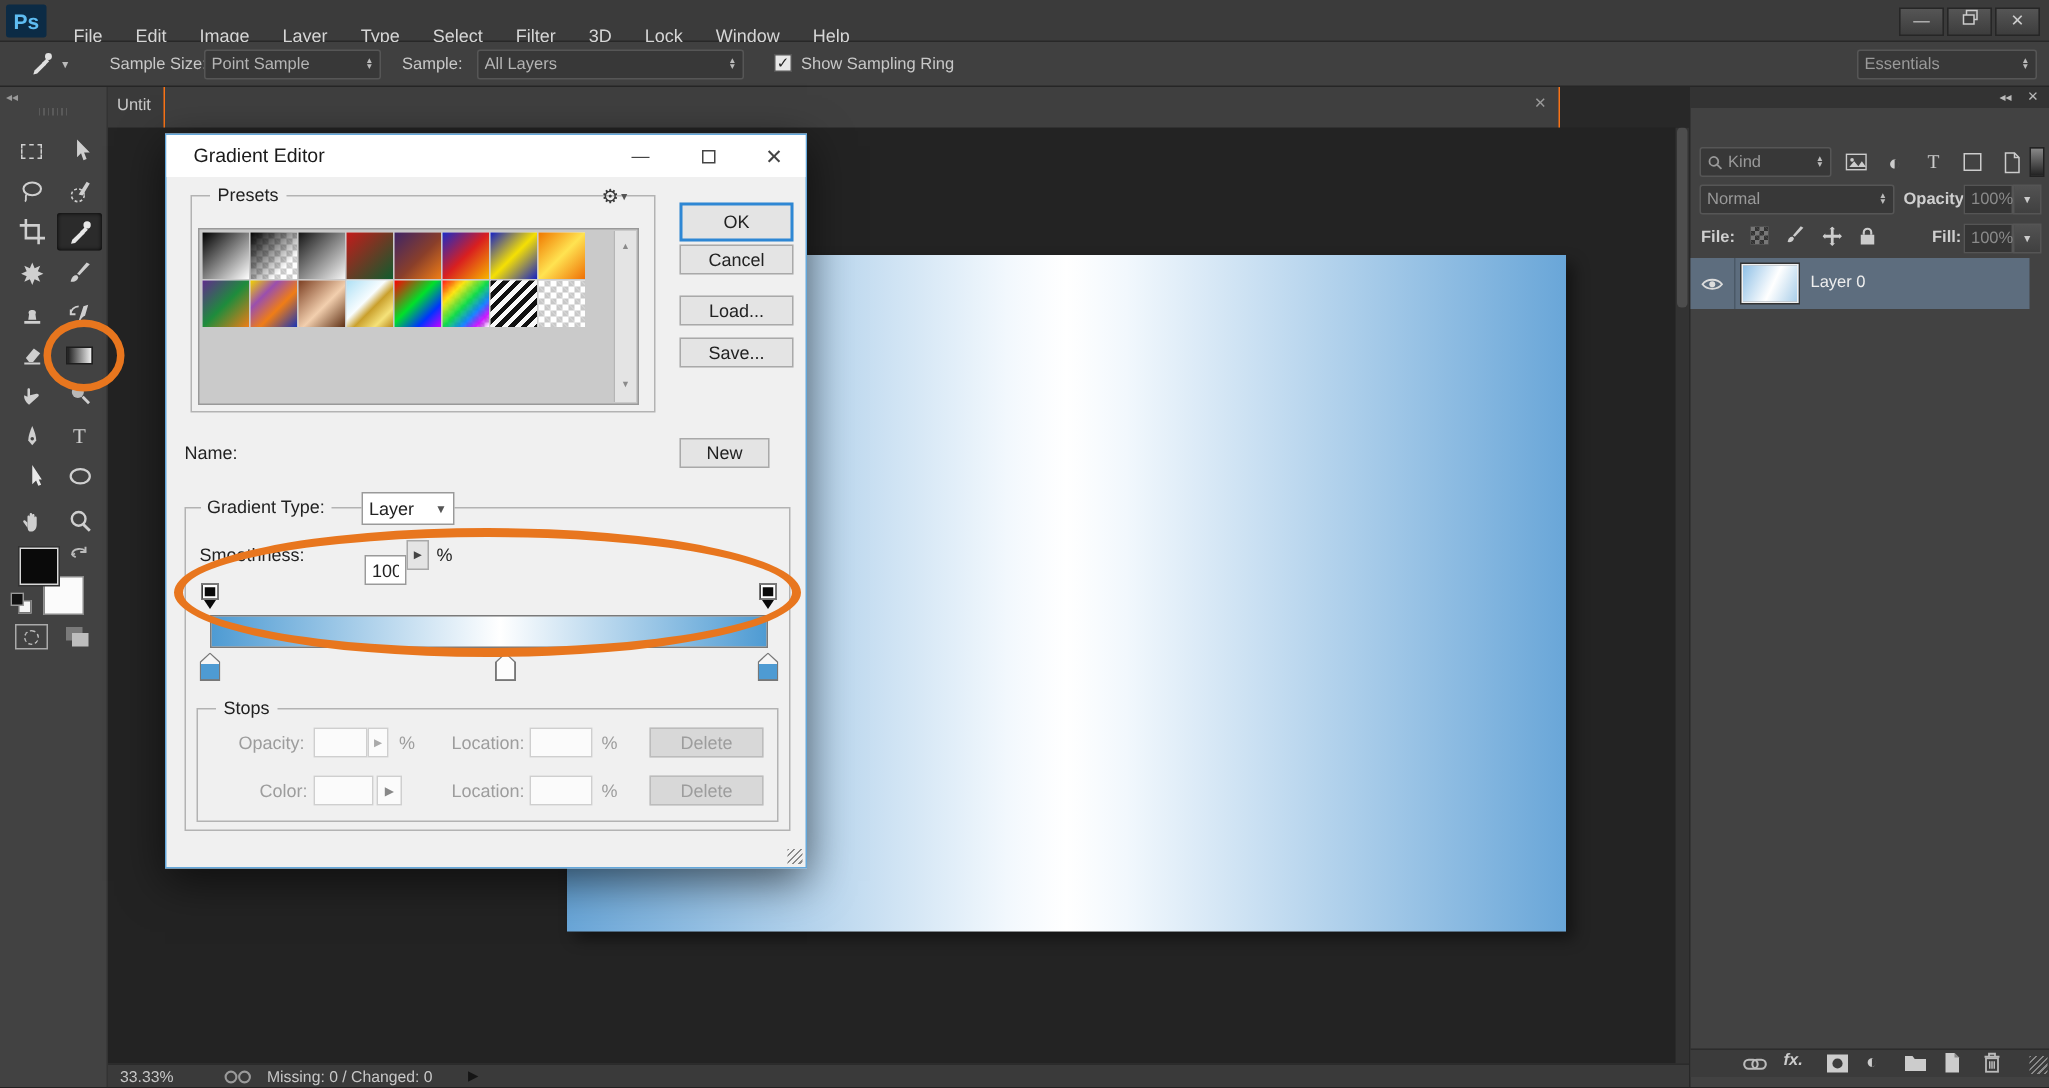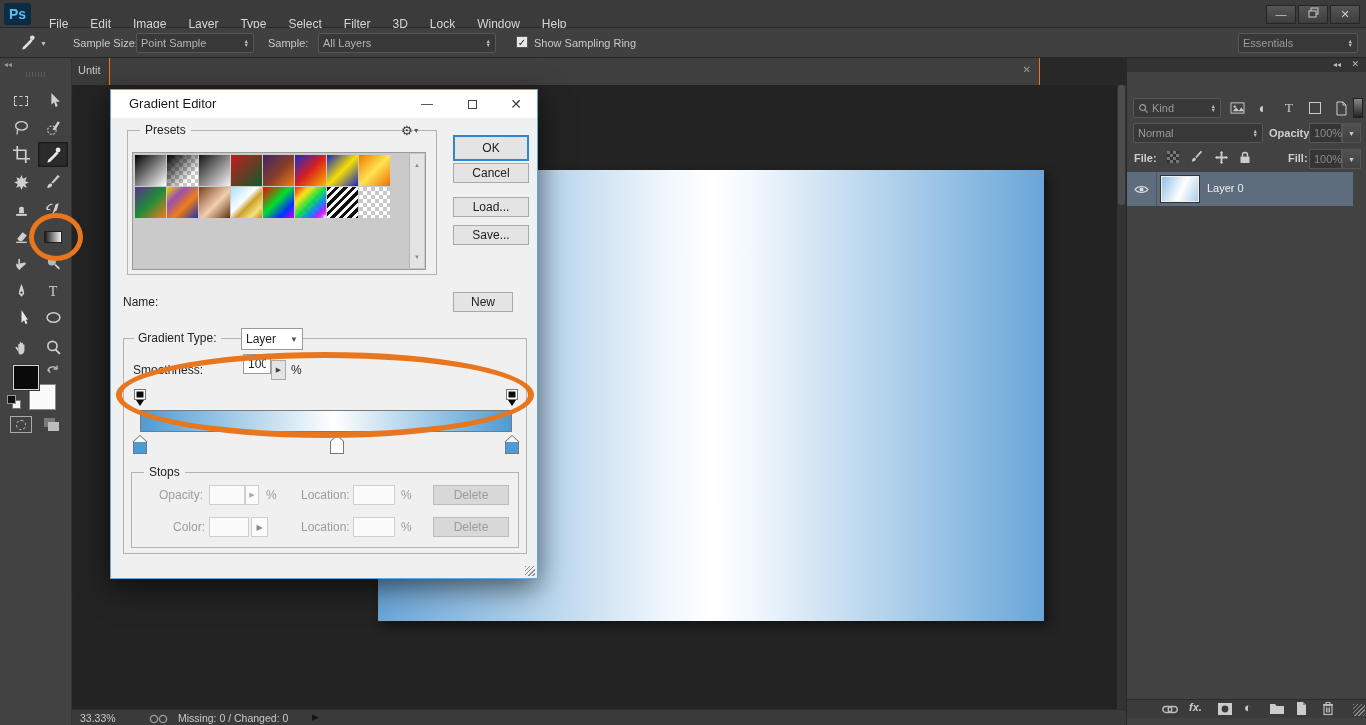--- a/index.html
+++ b/index.html
@@ -467,21 +467,21 @@
     <div class="btn" style="left:342px;top:202px;width:60px;height:20px;">New</div>
 
     <div class="gbox" style="left:12px;top:248px;width:404px;height:216px;"></div>
     <span class="lbl" style="left:23px;top:241px;background:#f0f0f0;padding:0 4px;">Gradient Type:</span>
     <div class="fld" style="left:130px;top:238px;width:62px;height:22px;display:flex;align-items:center;justify-content:space-between;">
         <span>Layer</span>
         <span style="font-size:8px;color:#555;">▼</span>
       </div>
 
     <span class="lbl" style="left:22px;top:273px;">Smoothness:</span>
-    <input class="fld" style="left: 132px; top: 264px; width: 28px; height: 20px;" value="100">
+    <input class="fld" style="left: 132px; top: 280px; width: 28px; height: 20px;" value="100">
     <div class="btn" style="left:160px;top:270px;width:15px;height:20px;">
         <span style="font-size:7px;color:#444;">▶</span>
       </div>
     <span class="lbl" style="left:180px;top:273px;">%</span>
 
     <div class="ostop" style="left:23px;top:299px;">
         <div class="sq"></div>
         <div class="tri"></div>
       </div>
     <div class="ostop" style="left:395px;top:299px;">

